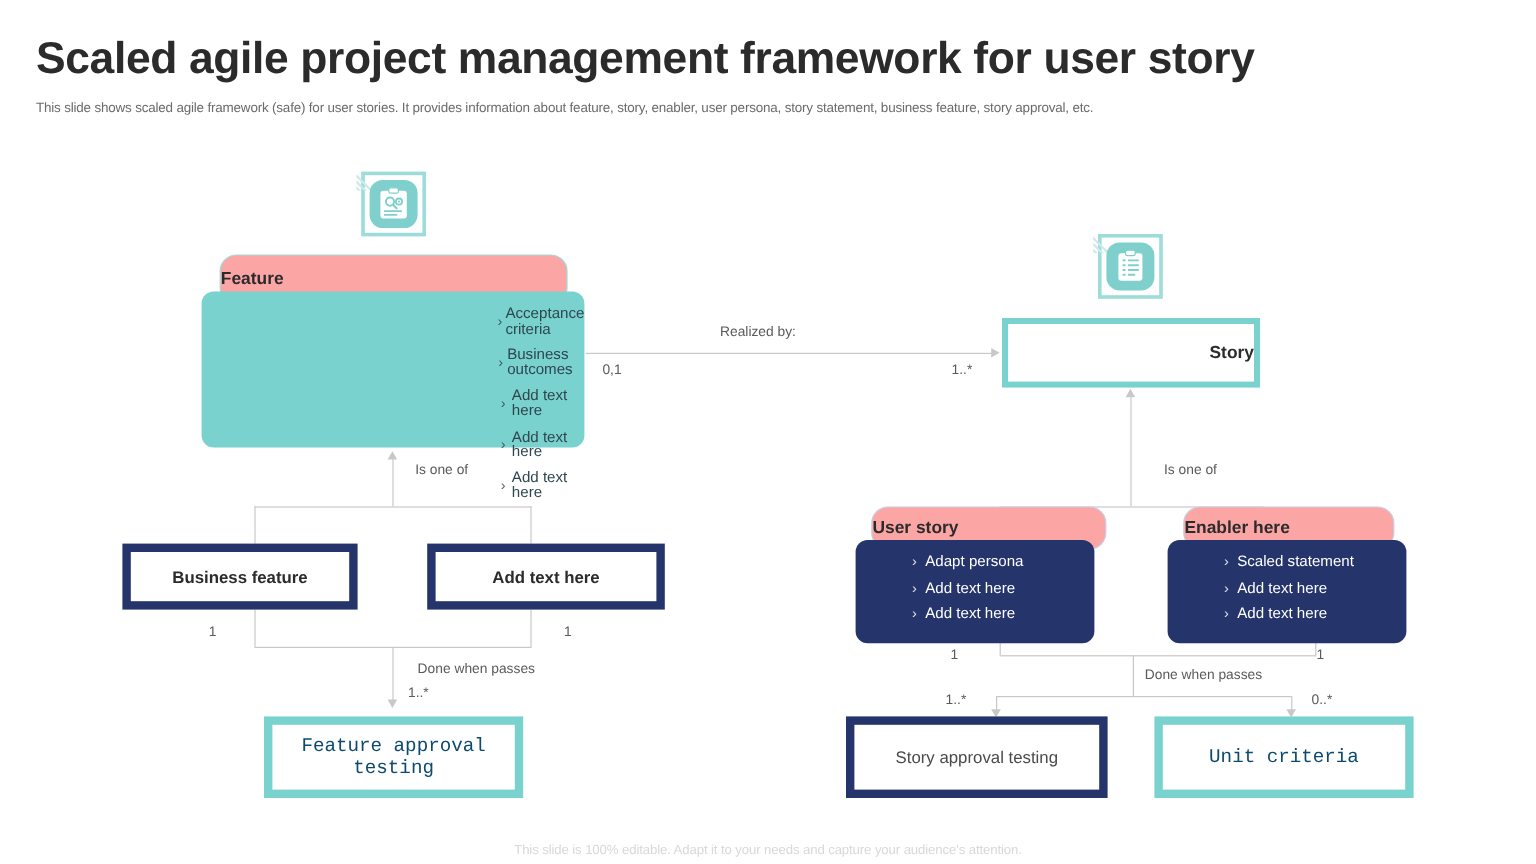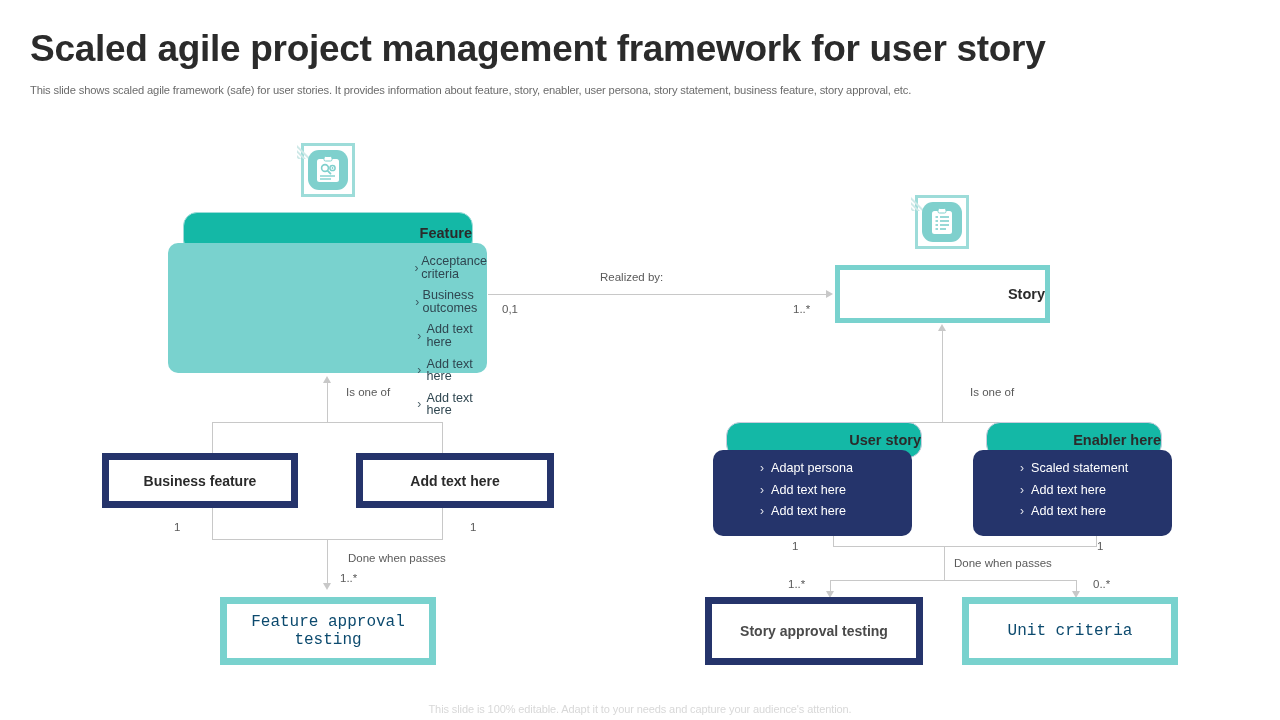--- a/index.html
+++ b/index.html
@@ -24,23 +24,23 @@
     font-size:11.2px;color:#6b6b6b;white-space:nowrap;letter-spacing:-0.15px;
   }
   .footer{
     position:absolute;left:0;right:0;top:703px;
     text-align:center;font-size:11px;color:#d8d8d8;letter-spacing:-0.1px;
   }
 
   
   .card-head{
     position:absolute;box-sizing:border-box;
-    background:#14b8a6;
+    background:#fca5a5;
     border-radius:14px;
-    display:flex;align-items:center;justify-content:flex-end;
+    display:flex;align-items:center;justify-content:flex-start;
     font-weight:700;font-size:14.5px;color:#2b2b2b;
     z-index:2;
   }
   .card-head.teal{border:1.4px solid #9ddcd9;}
   .card-head.navy{border:1.4px solid #c9cddd;}
 
   .card-body{
     position:absolute;box-sizing:border-box;
     border-radius:10px;
     z-index:3;
@@ -63,21 +63,21 @@
 
   
   .boxed{
     position:absolute;box-sizing:border-box;
     background:#ffffff;
     display:flex;align-items:center;justify-content:center;
     text-align:center;
   }
   .boxed.navy-thick{border:7px solid #25346b;font-weight:700;font-size:14px;color:#2b2b2b;}
   .boxed.teal-thick{border:7px solid #79d2ce;font-weight:400;font-size:16px;color:#0c4a6e;font-family:Liberation Mono, monospace;}
-  .boxed.navy-thick.light{font-weight:700;color:#4a4a4a;}
+  .boxed.navy-thick.light{font-weight:400;color:#4a4a4a;}
   .boxed.teal-thin{border:5px solid #79d2ce;font-weight:700;font-size:14.5px;color:#2b2b2b;justify-content:flex-end;}
 
   
   .icon-badge{position:absolute;width:62px;height:56px;}
   .icon-badge .frame{
     position:absolute;left:4px;top:0;width:54px;height:54px;
     border:3px solid #9ddcd9;box-sizing:border-box;
   }
   .icon-badge .chip{
     position:absolute;left:11px;top:7px;width:40px;height:40px;

